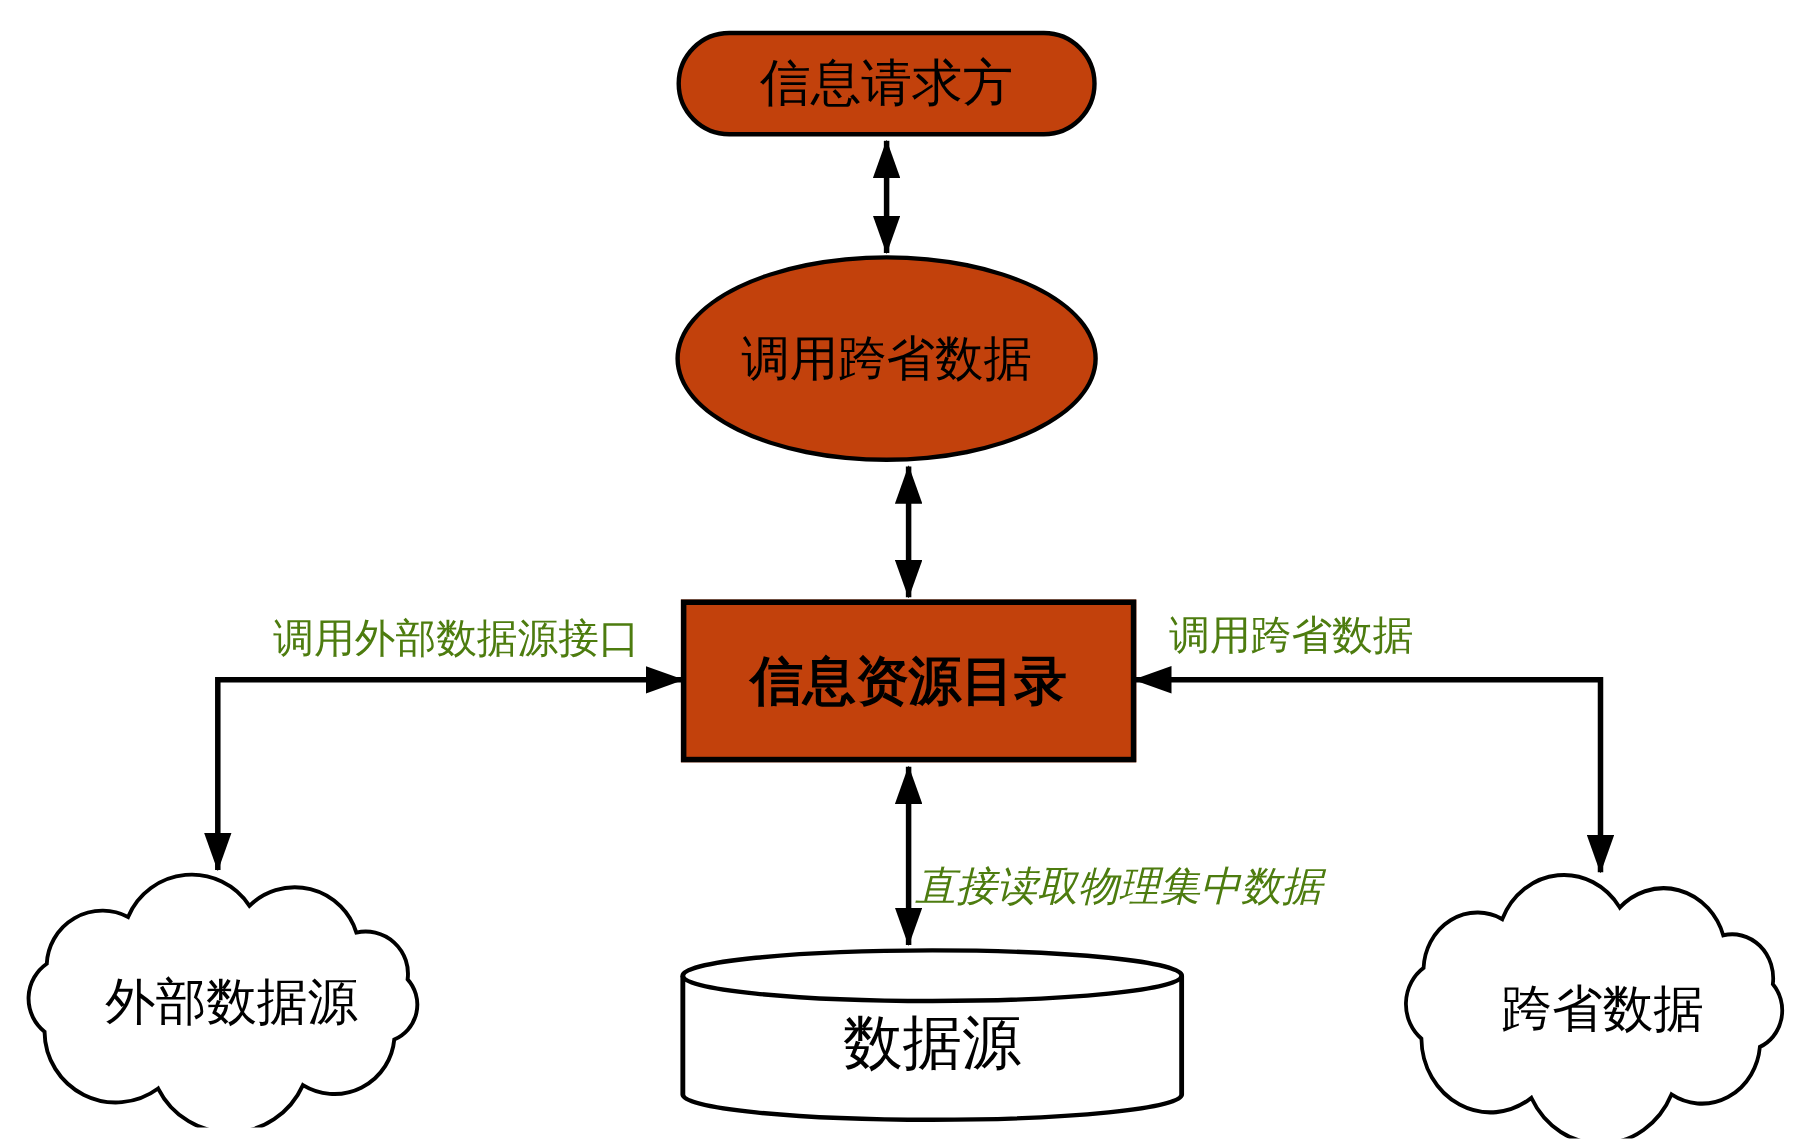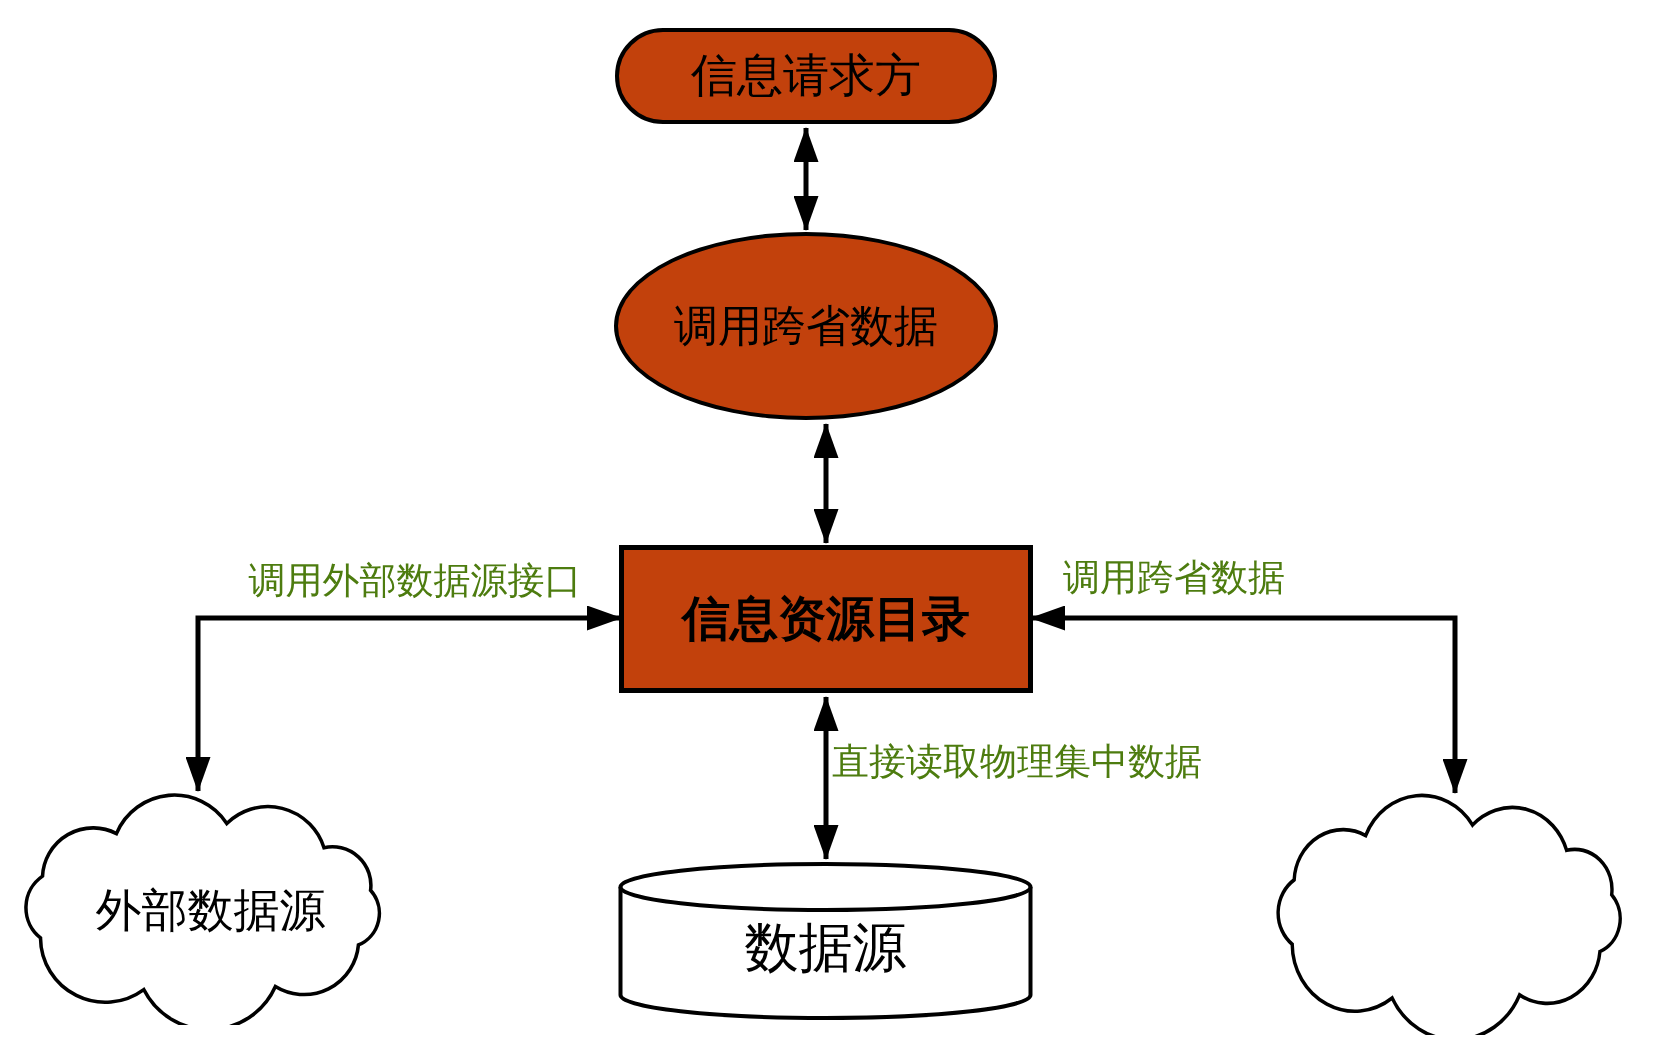--- a/index.html
+++ b/index.html
@@ -9,39 +9,39 @@
   }
   .node{
     position:absolute;box-sizing:border-box;background:#c2410c;border:4px solid #000;
     display:flex;align-items:center;justify-content:center;text-align:center;
     white-space:nowrap;
   }
   .stadium{left:615px;top:28px;width:382px;height:96px;border-radius:52px;font-size:46px;}
   .oval{left:614px;top:232px;width:384px;height:188px;border-radius:50%;font-size:44px;}
   .rectbox{left:619px;top:545px;width:414px;height:148px;border-width:5px;font-size:48px;font-weight:bold;}
   .cylinder{
-    position:absolute;left:618px;top:861px;width:415px;height:160px;
+    position:absolute;left:618px;top:861px;width:459px;height:160px;
     display:flex;align-items:center;justify-content:center;box-sizing:border-box;
     padding-top:14px;font-size:54px;white-space:nowrap;
   }
   .cylinder svg{position:absolute;left:0;top:0;width:100%;height:100%;}
   .cylinder .shape-label{position:relative;}
   .cloud{
     position:absolute;display:flex;align-items:center;justify-content:center;
     box-sizing:border-box;font-size:46px;white-space:nowrap;padding-left:16px;
   }
   .cloud svg{position:absolute;left:0;top:0;width:100%;height:100%;}
   .cloud .shape-label{position:relative;}
   .cloud-left{left:0;top:787px;width:405px;height:238px;padding-top:10px;}
   .cloud-right{left:1253px;top:787px;width:392px;height:248px;padding-top:14px;}
   .connectors{position:absolute;left:0;top:0;width:1654px;height:1038px;pointer-events:none;}
   .edge-label{position:absolute;font-size:37px;white-space:nowrap;color:#4d7c0f;}
   .lbl-external{left:215px;top:556px;width:400px;text-align:center;}
   .lbl-cross{left:1063px;top:553px;width:400px;}
-  .lbl-direct{left:832px;top:737px;}
+  .lbl-direct{left:832px;top:781px;font-style:italic;}
 </style>
 </head>
 <body>
 
 <div class="canvas">
 
   <div class="node stadium">
     <span class="shape-label">信息请求方</span>
   </div>
 
@@ -69,20 +69,21 @@
     </svg>
     <span class="shape-label">外部数据源</span>
   </div>
 
   <div class="cloud cloud-right">
     <svg viewBox="0 0 400 235" preserveAspectRatio="none">
       <path d="M 40,149 A 38,38 0 0 1 42,88 A 50,50 0 0 1 115,46 A 62,62 0 0 1 224,36
                A 58,58 0 0 1 320,60 A 38,38 0 0 1 366,102 A 34,34 0 0 1 354,156
                A 54,54 0 0 1 272,197 A 72,72 0 0 1 142,200 A 64,64 0 0 1 40,149 Z" fill="#ffffff" stroke="#000000" stroke-width="3.5"></path>
     </svg>
+    <span class="shape-label">跨省数据</span>
   </div>
 
   <svg class="connectors" viewBox="0 0 1654 1038">
     <defs>
       <marker id="arw" viewBox="0 0 7 5" refX="6.8" refY="2.5" markerWidth="7" markerHeight="5" orient="auto-start-reverse">
         <path d="M0,0 L7,2.5 L0,5 Z" fill="#000000"></path>
       </marker>
     </defs>
 
     <line x1="806" y1="128" x2="806" y2="230" stroke="#000000" stroke-width="5" marker-start="url(#arw)" marker-end="url(#arw)"></line>

